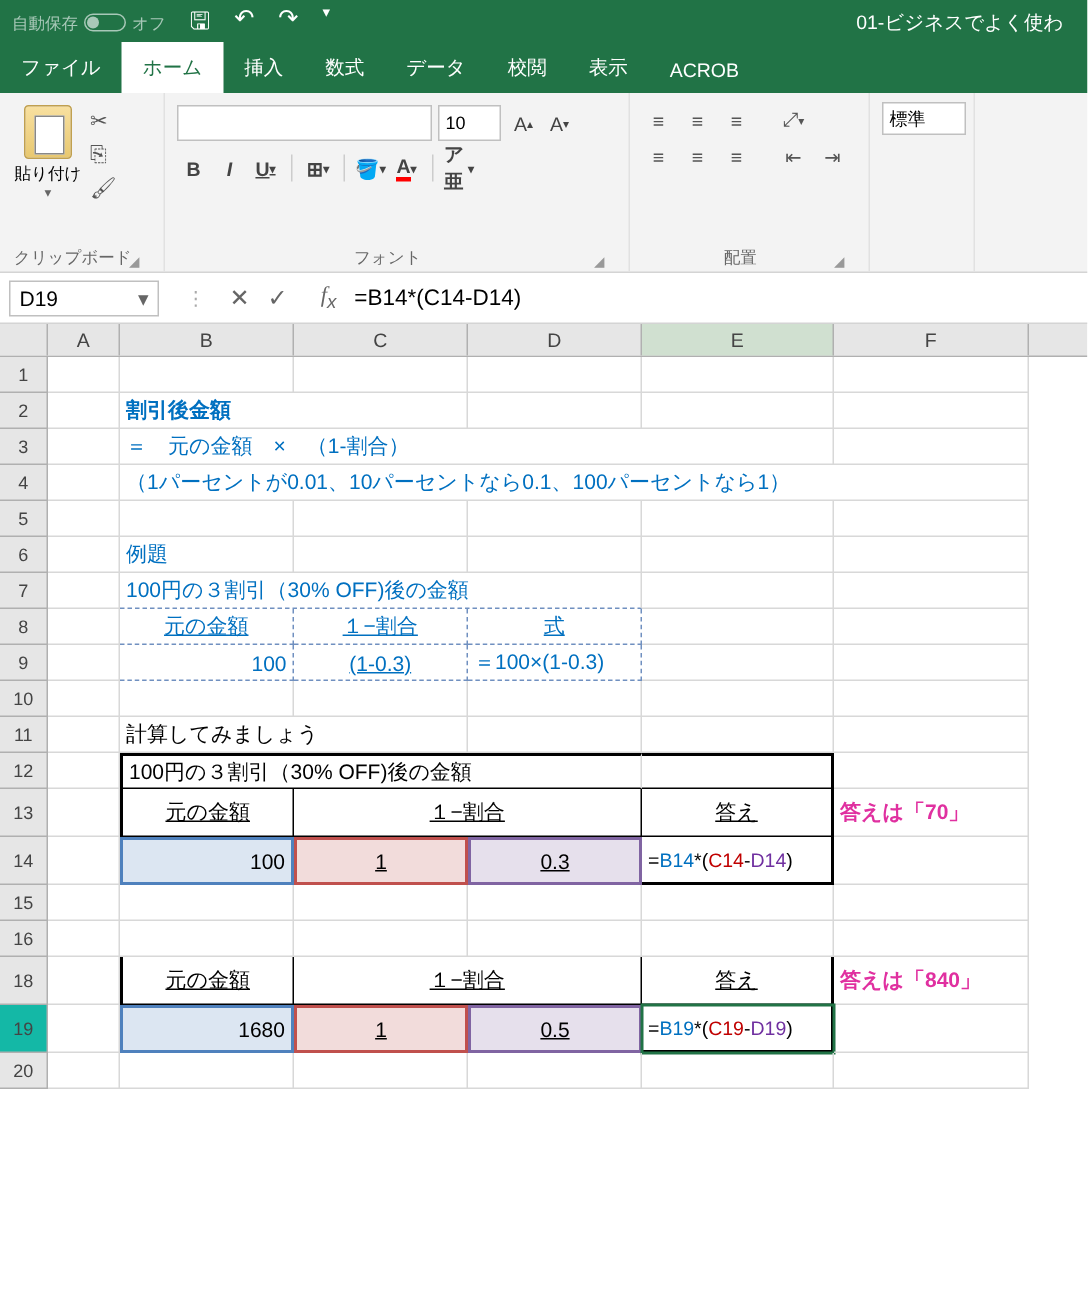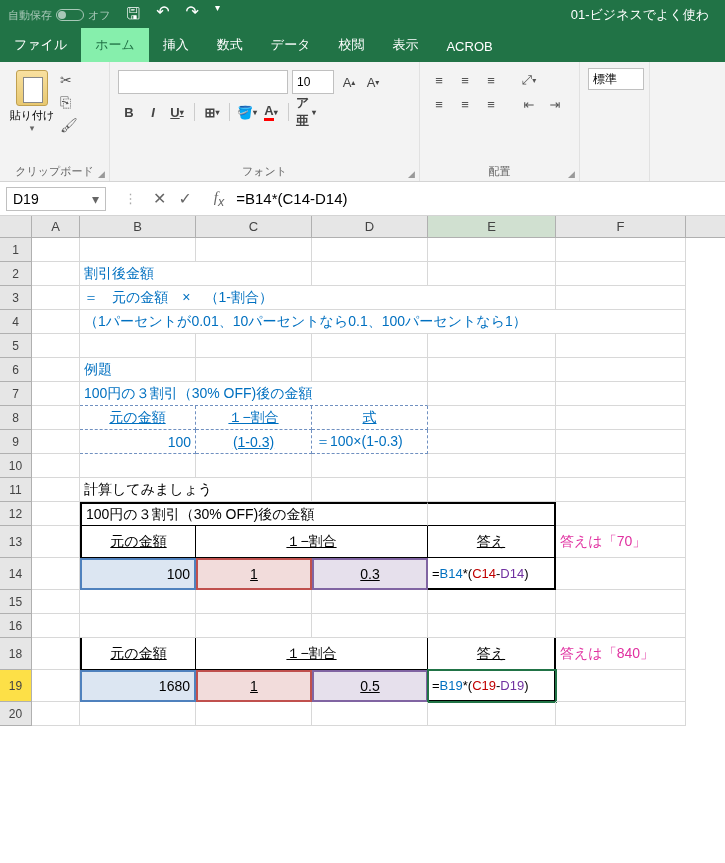--- a/index.html
+++ b/index.html
@@ -8,25 +8,25 @@
 .title-bar { background: #217346; height: 30px; display: flex; align-items: center; color: #fff; padding: 0 8px; }
 .autosave { color: #a8c8b8; font-size: 11px; display: flex; align-items: center; gap: 4px; }
 .autosave-toggle { border: 1px solid #a8c8b8; border-radius: 8px; width: 28px; height: 12px; position: relative; }
 .autosave-toggle::before { content: ''; position: absolute; left: 1px; top: 1px; width: 8px; height: 8px; border-radius: 50%; background: #a8c8b8; }
 .qat { display: flex; gap: 16px; margin-left: 16px; }
 .qat-icon { color: #fff; font-size: 16px; cursor: pointer; }
 .doc-title { margin-left: auto; margin-right: 8px; font-size: 13px; color: #fff; }
 
 .tabs { background: #217346; display: flex; height: 32px; align-items: flex-end; }
 .tab { padding: 8px 14px; color: #fff; font-size: 13px; cursor: pointer; }
-.tab.active { background: #86efac; color: #217346; }
+.tab.active { background: #ffffff; color: #217346; }
 
 .ribbon { background: #f3f3f3; border-bottom: 1px solid #d4d4d4; height: 120px; display: flex; }
 .ribbon-group { border-right: 1px solid #e1e1e1; padding: 4px 8px; display: flex; flex-direction: column; position: relative; }
-.ribbon-group-label { position: absolute; bottom: 2px; left: 0; right: 0; text-align: center; font-size: 11px; color: #666; }
+.ribbon-group-label { position: absolute; bottom: 2px; left: 0; right: 12px; text-align: center; font-size: 11px; color: #666; }
 .ribbon-group-label .launcher { position: absolute; right: 4px; bottom: 0; font-size: 9px; color: #999; }
 
 .clipboard-group { width: 110px; }
 .paste-btn { display: flex; flex-direction: column; align-items: center; width: 48px; }
 .paste-icon { width: 32px; height: 36px; background: linear-gradient(#f8e0a0, #e8c870); border: 1px solid #c0a050; border-radius: 3px; position: relative; margin-top: 4px; }
 .paste-icon::before { content: ''; position: absolute; left: 6px; top: 6px; width: 18px; height: 24px; background: #fff; border: 1px solid #888; }
 .paste-label { font-size: 11px; margin-top: 2px; }
 .clip-right { display: flex; flex-direction: column; gap: 6px; margin-left: 4px; margin-top: 6px; }
 .clip-small { font-size: 14px; color: #555; cursor: pointer; }
 .clip-row { display: flex; }
@@ -58,29 +58,29 @@
 .grid-area { overflow: auto; }
 .col-headers { display: flex; background: #e6e6e6; border-bottom: 1px solid #b0b0b0; height: 22px; position: sticky; top: 0; }
 .corner { width: 32px; border-right: 1px solid #b0b0b0; background: #e6e6e6; }
 .col-h { border-right: 1px solid #b0b0b0; text-align: center; font-size: 13px; color: #444; line-height: 22px; background: #e6e6e6; }
 .col-h.sel { background: #d0e0d0; }
 .col-A { width: 48px; } .col-B { width: 116px; } .col-C { width: 116px; } .col-D { width: 116px; } .col-E { width: 128px; } .col-F { width: 130px; }
 
 .grid-row { display: flex; height: 24px; }
 .grid-row.tall { height: 32px; }
 .row-h { width: 32px; background: #e6e6e6; border-right: 1px solid #b0b0b0; border-bottom: 1px solid #b0b0b0; text-align: center; font-size: 12px; color: #444; line-height: 24px; }
-.row-h.sel { background: #fde047; }
+.row-h.sel { background: #14b8a6; }
 .grid-row.tall .row-h { line-height: 32px; }
 .cell { border-right: 1px solid #d8d8d8; border-bottom: 1px solid #d8d8d8; padding: 0 4px; font-size: 14px; display: flex; align-items: center; overflow: visible; white-space: nowrap; }
 
 .blue-text { color: #0070c0; }
-.bold { font-weight: normal; }
+.bold { font-weight: bold; }
 .center { justify-content: center; text-decoration: underline; }
 .right { justify-content: flex-end; }
-.magenta { color: #e030a0; font-weight: normal; }
+.magenta { color: #e030a0; font-weight: bold; }
 .dotted-h { border-bottom: 1px dashed #7090c0; }
 .dotted-v { border-right: 1px dashed #7090c0; }
 
 .thick-top { border-top: 2px solid #000; }
 .thick-bottom { border-bottom: 2px solid #000; }
 .thick-left { border-left: 2px solid #000; }
 .thick-right { border-right: 2px solid #000; }
 .bg-blue { background: #dce6f2; }
 .bg-red { background: #f2dcdb; }
 .bg-purple { background: #e6e0ec; }

